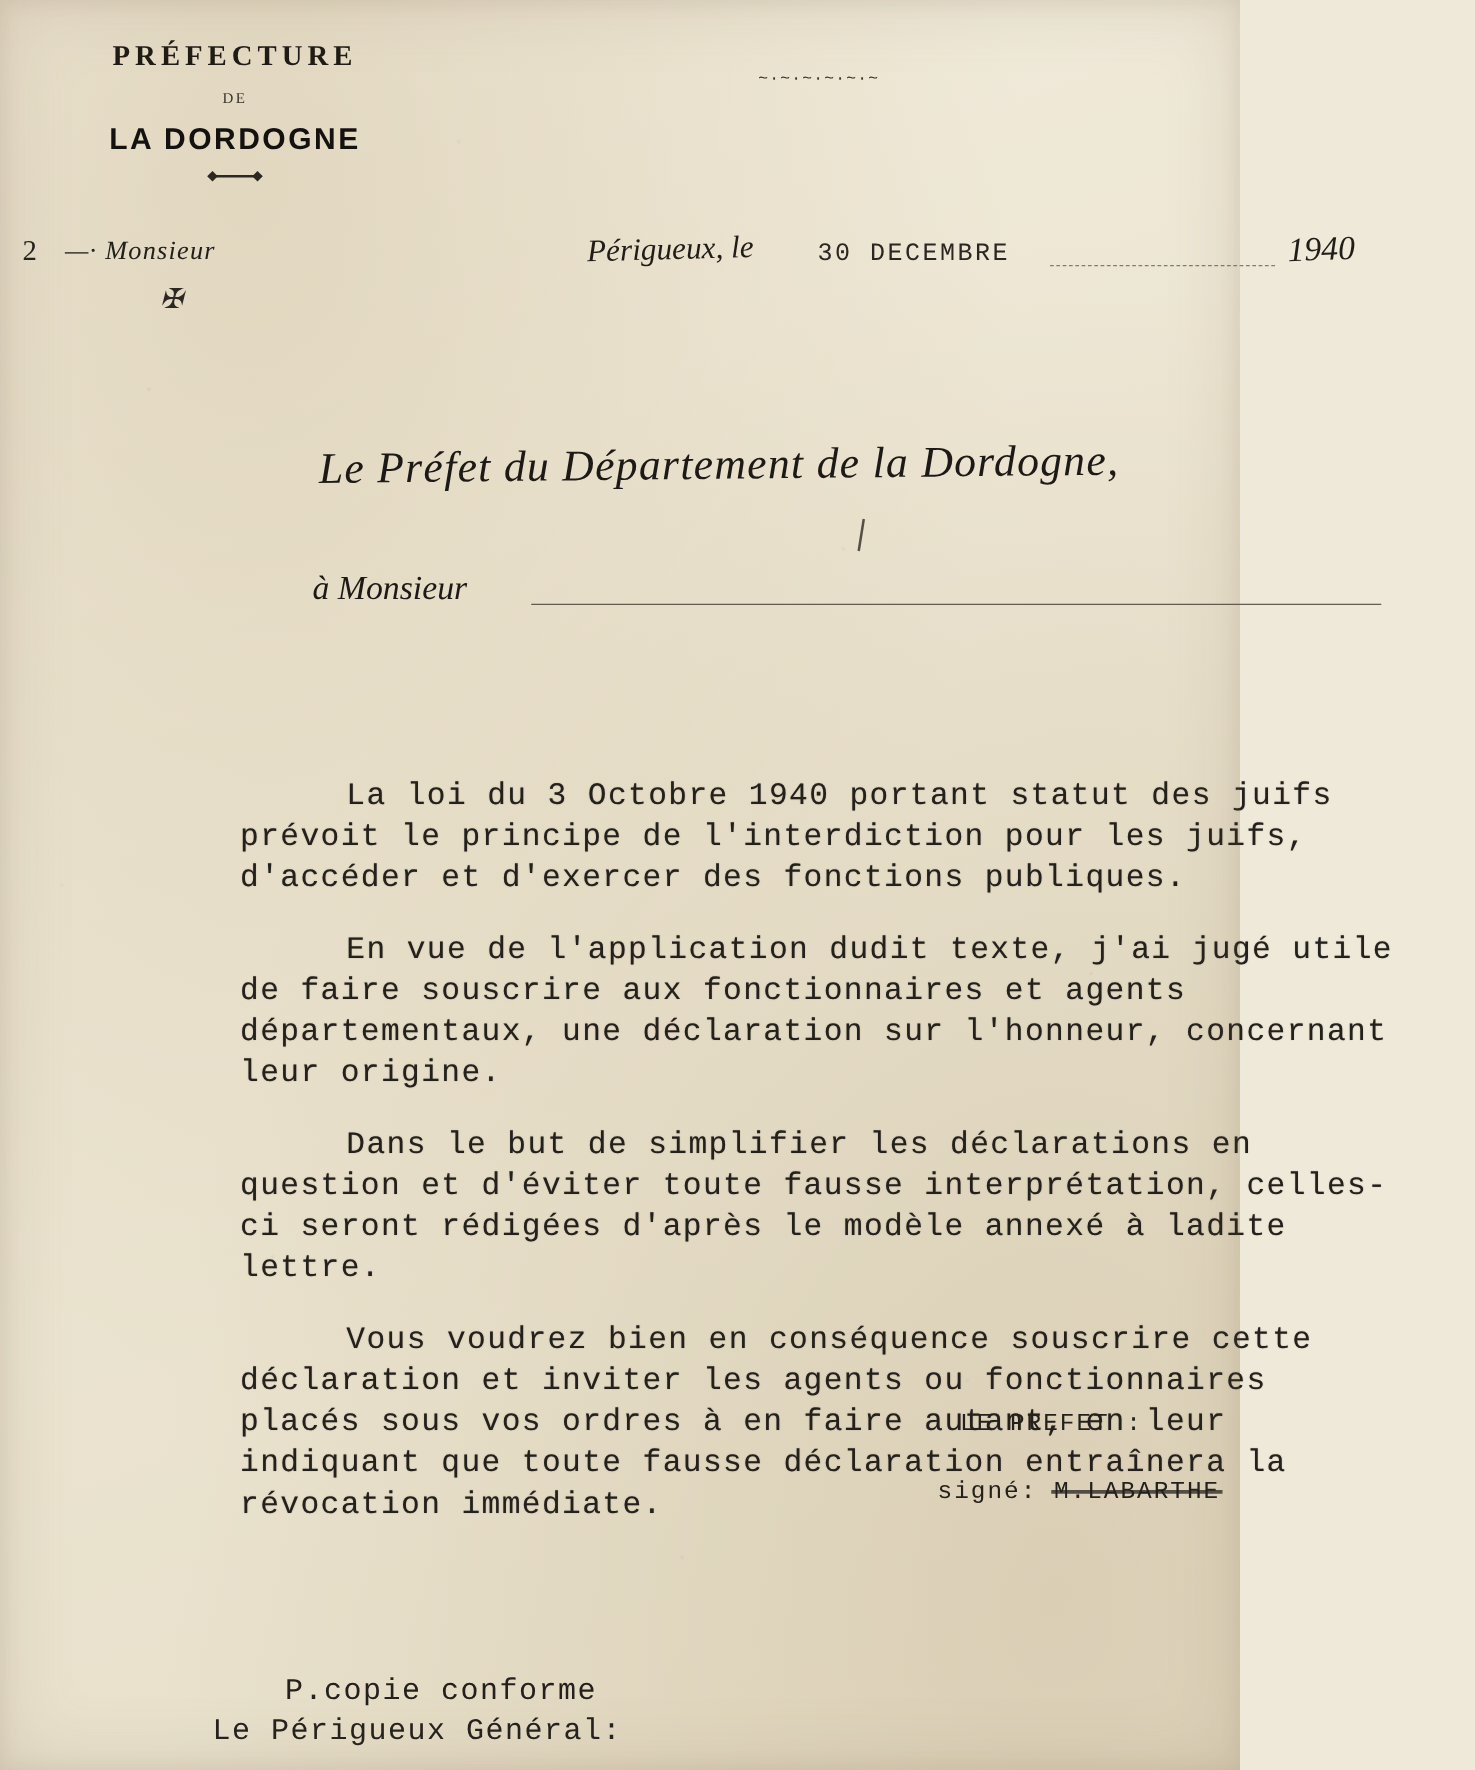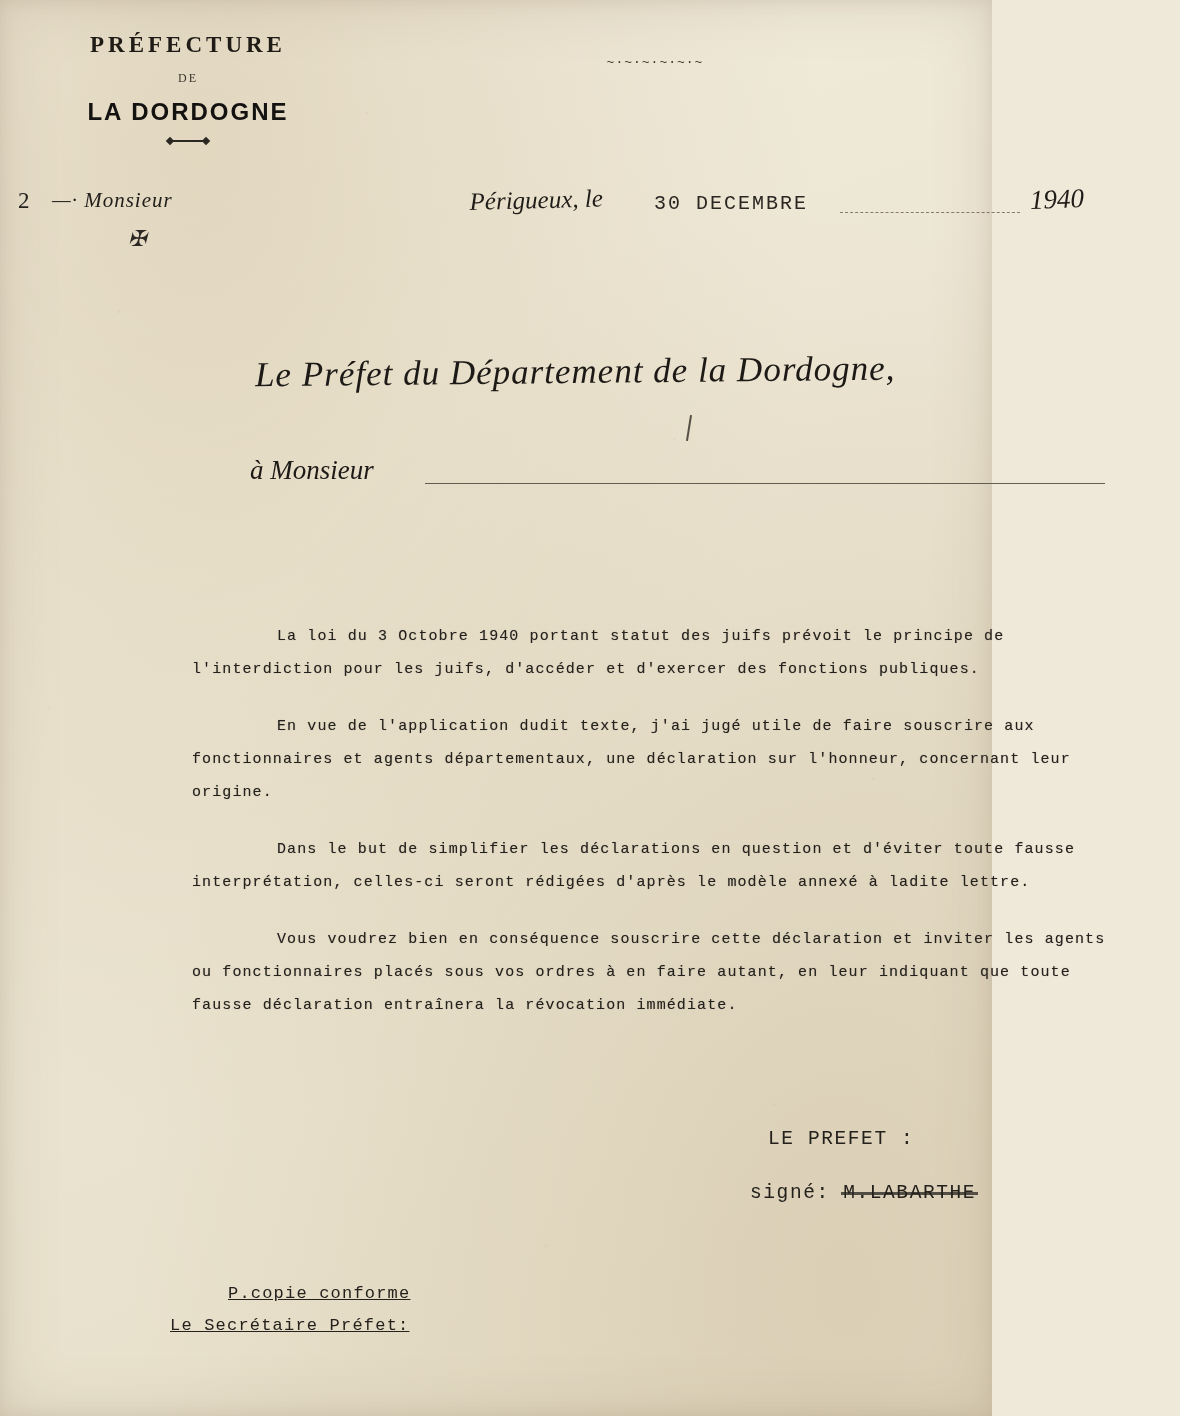--- a/index.html
+++ b/index.html
@@ -254,21 +254,21 @@
     opacity: .85;
   }
 
   
   .body-text {
     position: absolute;
     left: 192px;
     top: 620px;
     width: 930px;
     font-family: "Liberation Mono", monospace;
-    font-size: 15px;
+    font-size: 25px;
     line-height: 33px;
     letter-spacing: 1.1px;
     color: #24211d;
     text-shadow: 0 0 1px rgba(40,35,28,.35);
   }
   .body-text p {
     margin: 0 0 24px 0;
     text-indent: 85px;
   }
   .body-text p:last-child { margin-bottom: 0; }
@@ -296,27 +296,26 @@
     right: -2px;
     top: 45%;
     height: 3px;
     background: rgba(36,33,29,.75);
   }
 
   
   .footer {
     position: absolute;
     left: 170px;
-    top: 1278px;
+    top: 1338px;
     font-family: "Liberation Mono", monospace;
-    font-size: 17px;
+    font-size: 24px;
     line-height: 32px;
     letter-spacing: 1.2px;
     color: #24211d;
-    text-decoration: underline;
   }
   .footer .line1 { margin-left: 58px; }
 </style>
 </head>
 <body>
 
 <div class="page">
 
   <div class="header">
 
@@ -365,18 +364,18 @@
   <div class="signature">
     <div class="sig-title">LE PREFET :</div>
     <div class="sig-name">
       <span>signé:</span>
       <span class="overstrike">M.LABARTHE</span>
     </div>
   </div>
 
   <div class="footer">
     <div class="line1">P.copie conforme</div>
-    <div class="line2">Le Secrétaire Préfet:</div>
+    <div class="line2">Le Périgueux Général:</div>
   </div>
 
   <div class="grain"></div>
   <div class="edge-shadow"></div>
 </div>
 
 </body></html>

